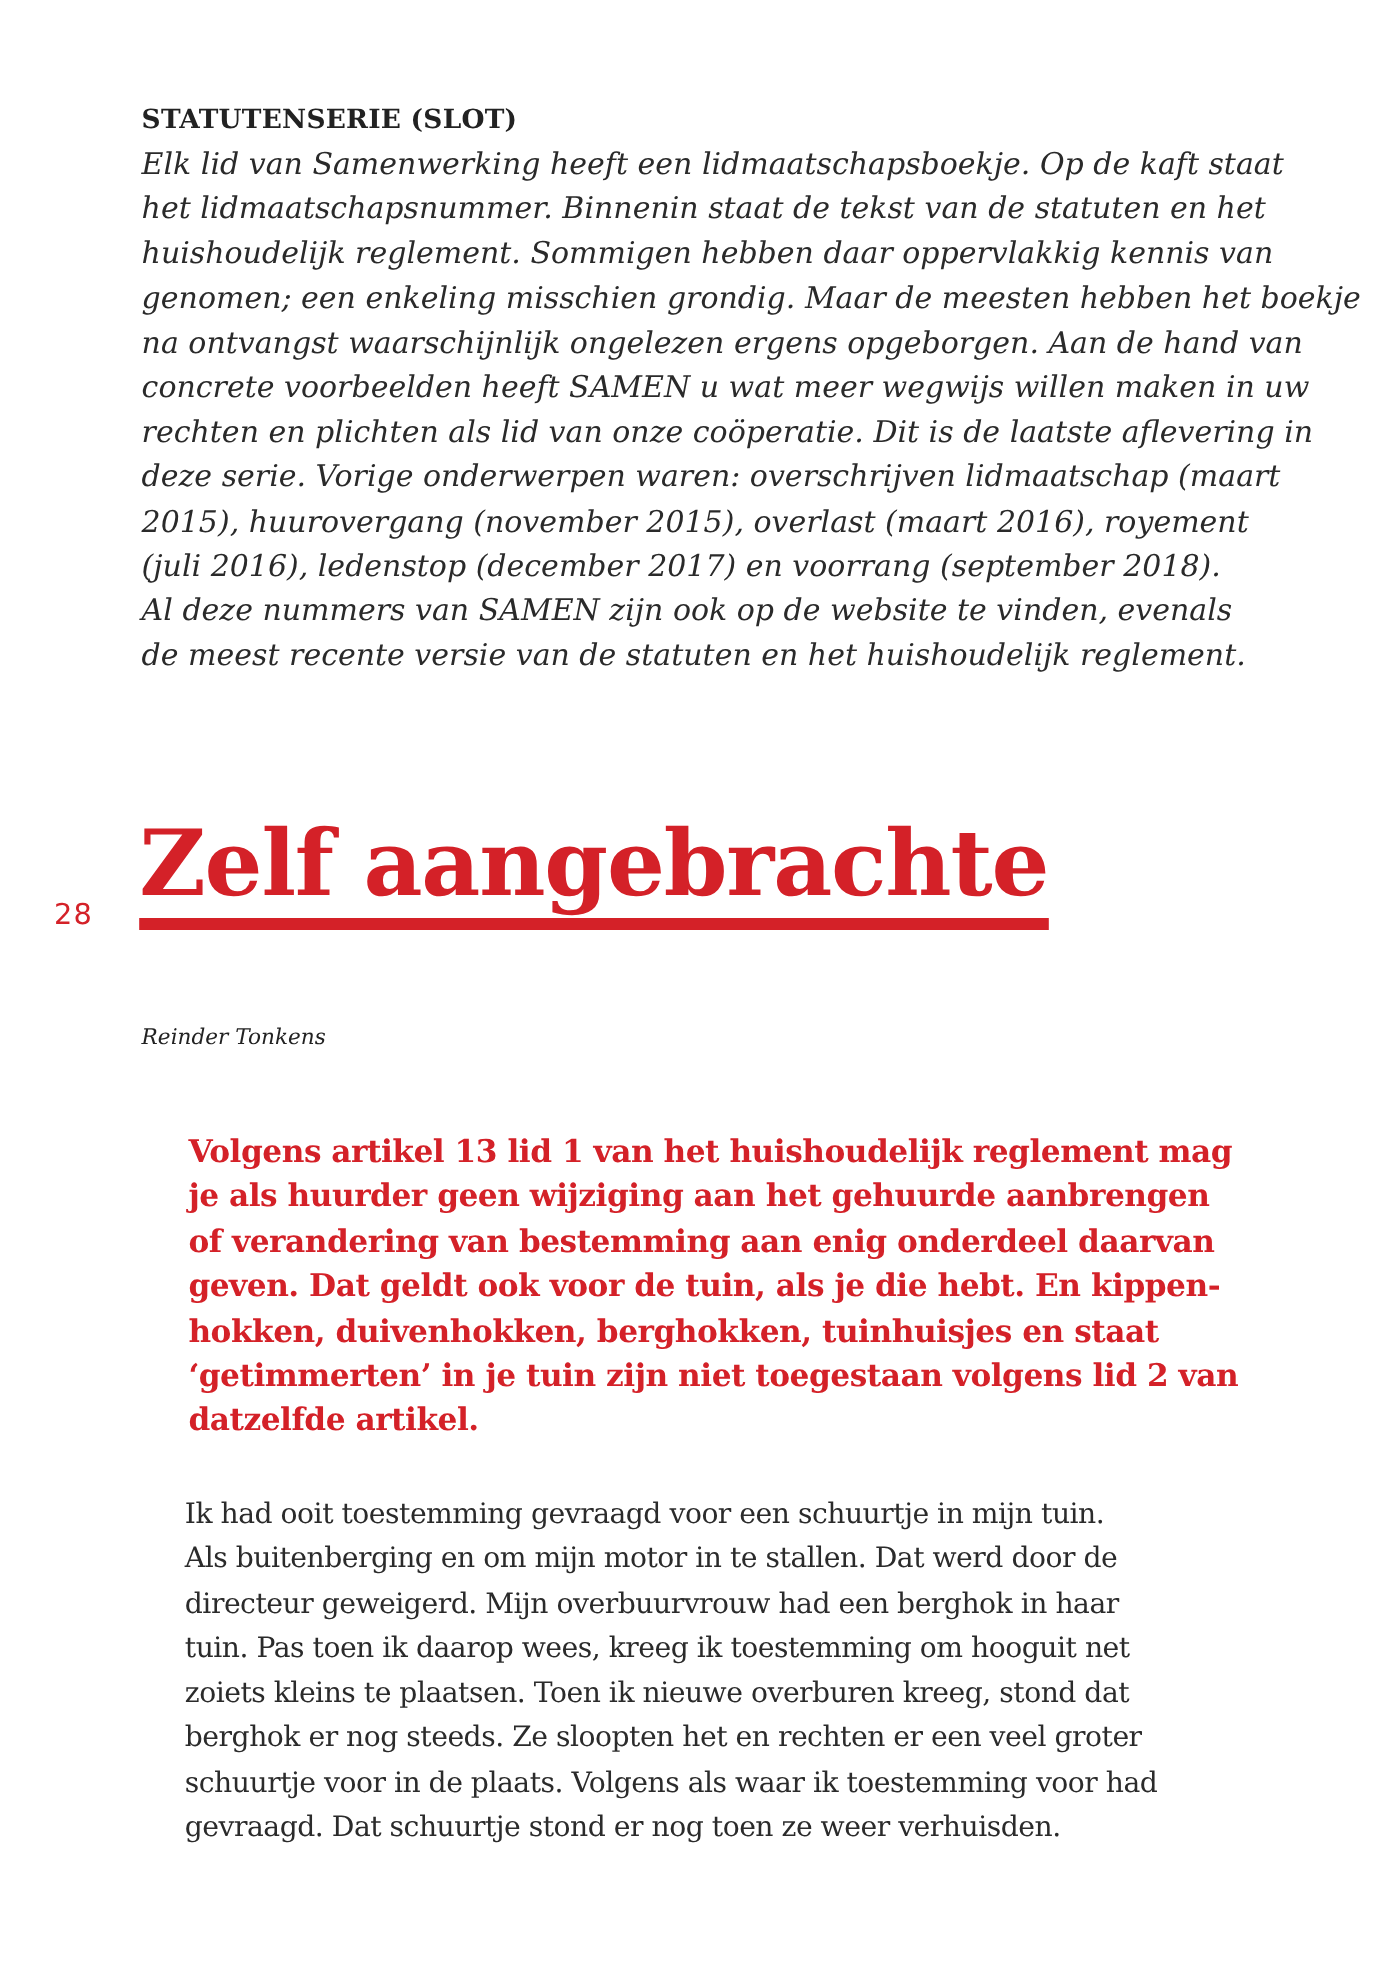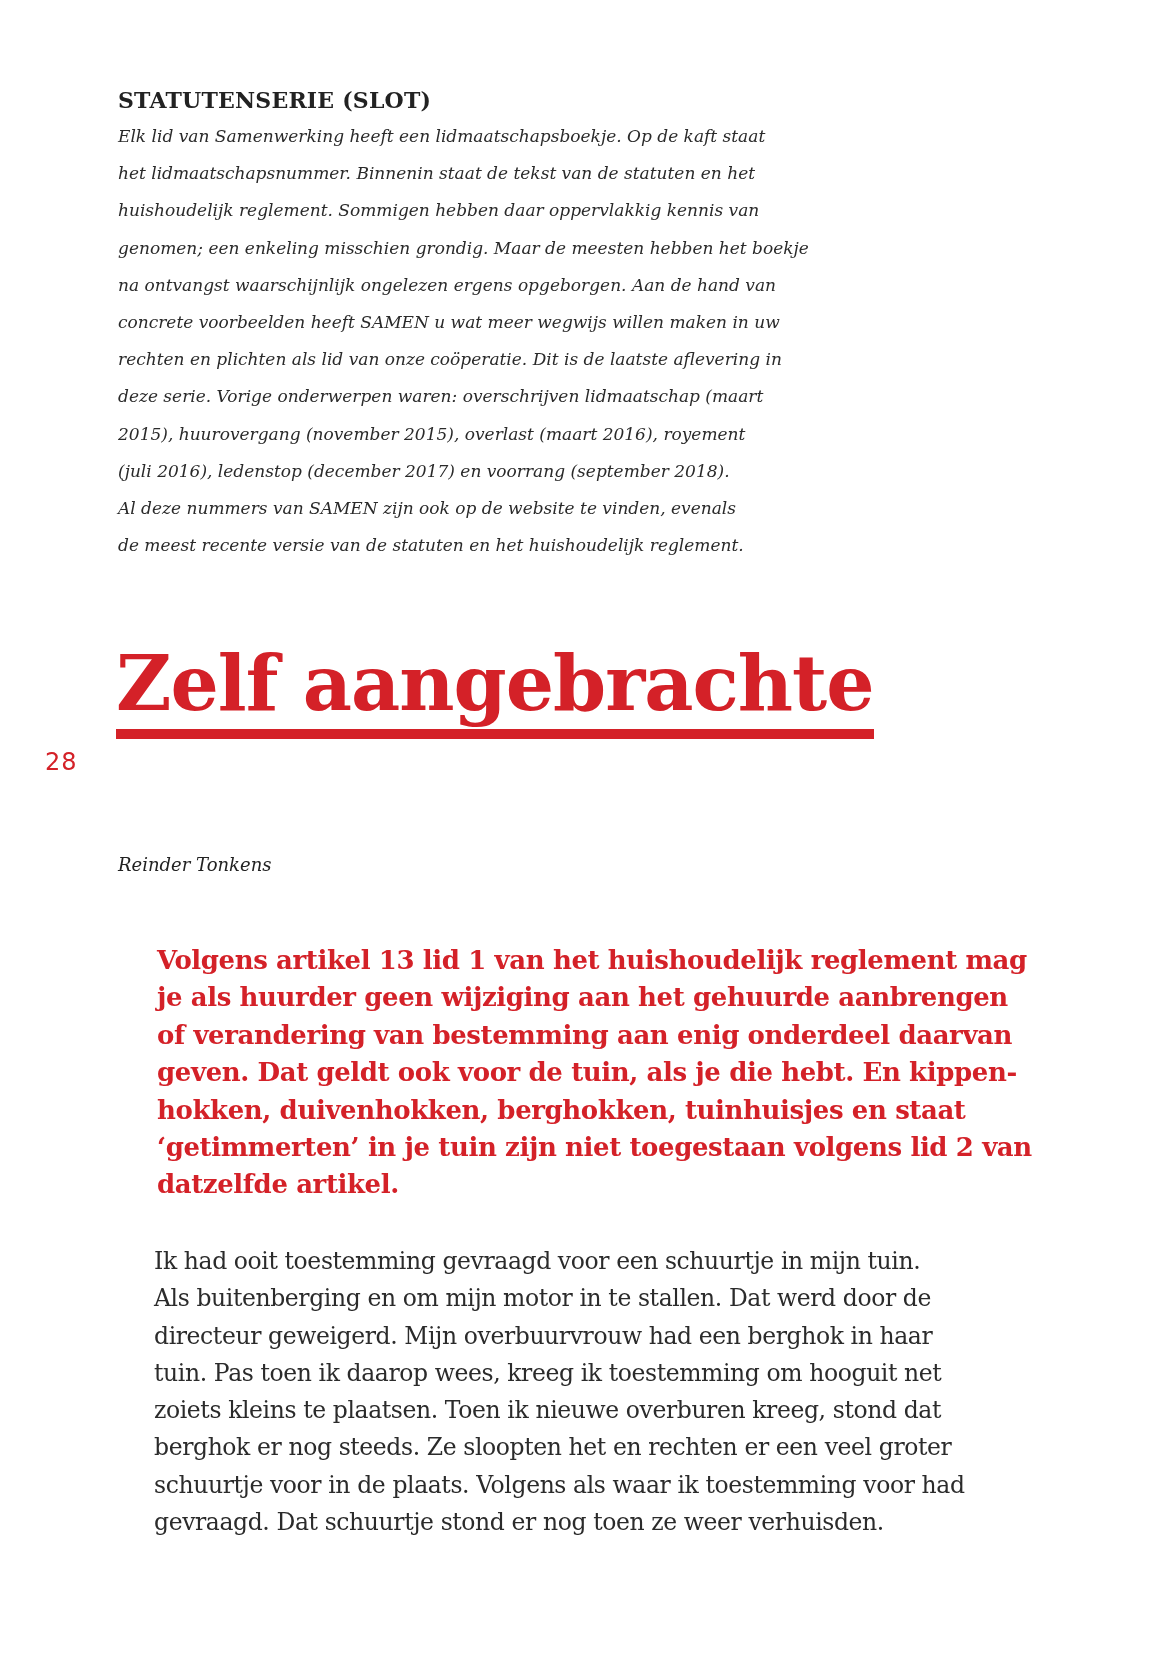--- a/index.html
+++ b/index.html
@@ -32,39 +32,39 @@
       font-weight: bold;
       font-size: 22px;
       line-height: 36px;
       color: #222222;
       letter-spacing: 0.2px;
       margin: 0;
     }
     .intro-line {
       font-family: "DejaVu Serif", serif;
       font-style: italic;
-      font-size: 17px;
+      font-size: 25px;
       line-height: 37.2px;
       color: #2a2a2a;
       white-space: nowrap;
       display: block;
     }
     .page-number {
       position: absolute;
       left: 45px;
       top: 748px;
       font-family: "DejaVu Sans", sans-serif;
       font-size: 24px;
       color: #d42128;
       letter-spacing: 1px;
     }
     .headline {
       position: absolute;
       left: 116px;
-      top: 624px;
+      top: 660px;
       text-align: right;
     }
     .headline-line {
       font-family: "DejaVu Serif", serif;
       font-weight: bold;
       font-size: 76px;
       line-height: 78px;
       color: #d42128;
       white-space: nowrap;
       display: inline-block;

